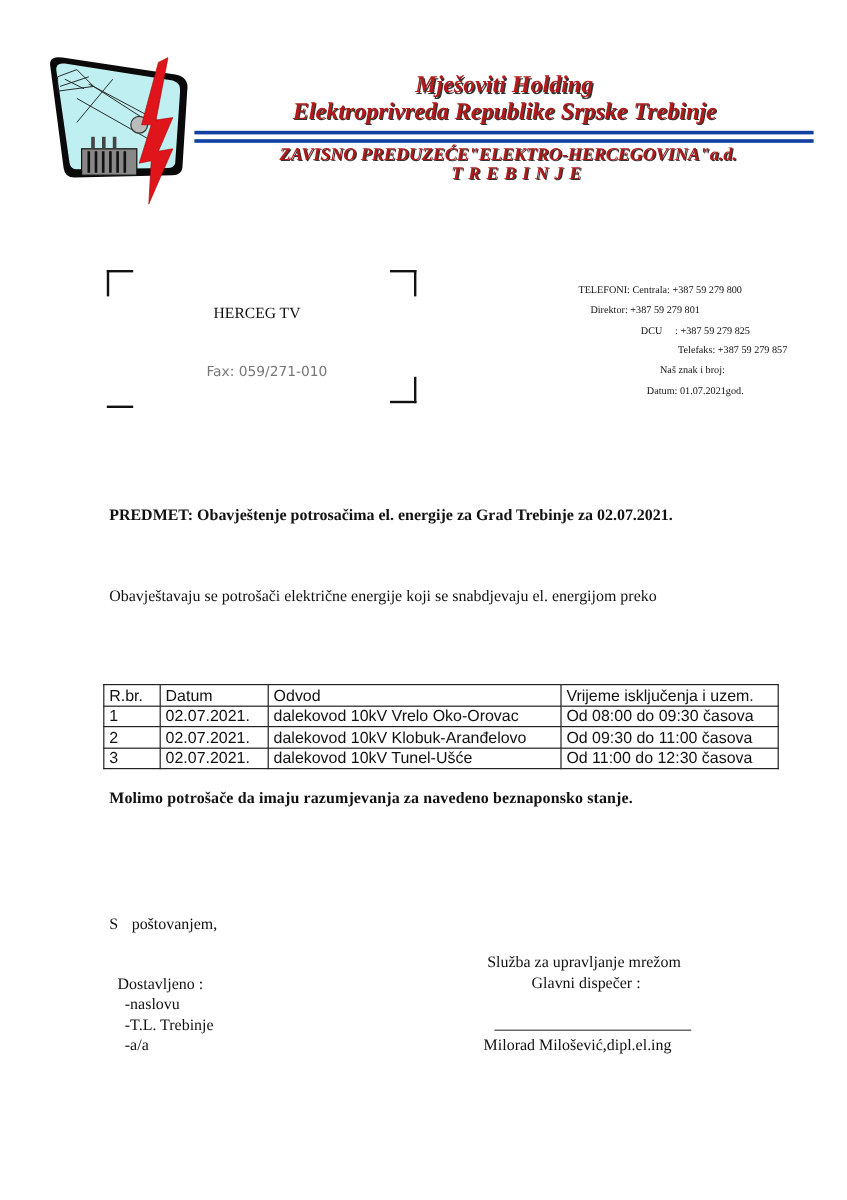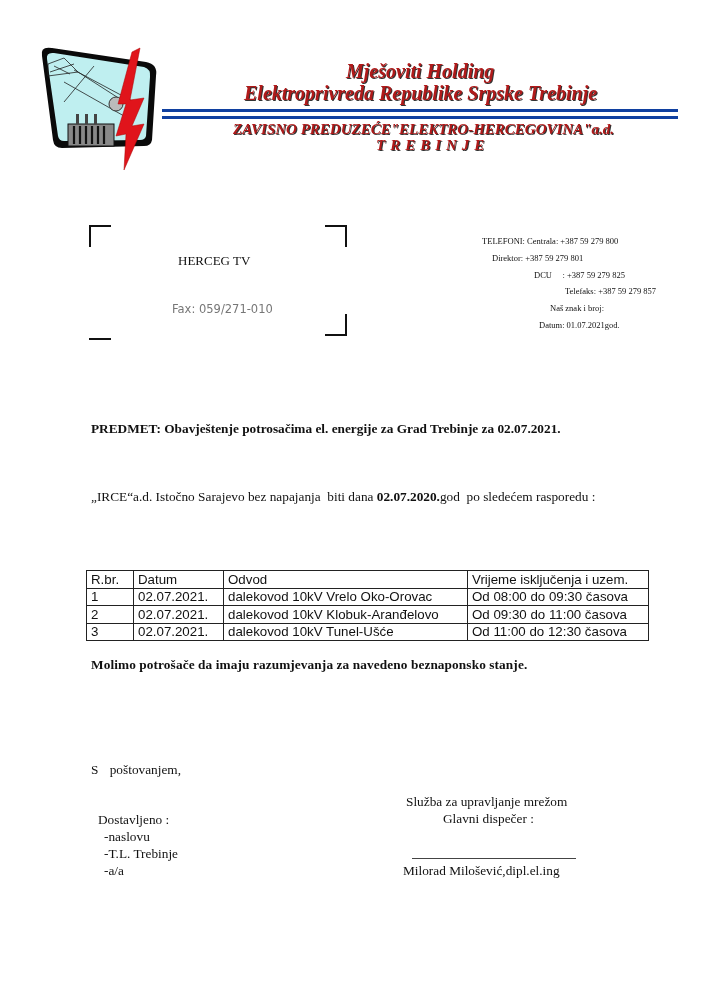--- a/index.html
+++ b/index.html
@@ -117,21 +117,21 @@
 <div id="c1" class="abs contact">TELEFONI:  Centrala: +387 59 279 800</div>
 <div id="c2" class="abs contact">Direktor: +387 59 279 801</div>
 <div id="c3" class="abs contact" style="white-space:pre">DCU     : +387 59 279 825</div>
 <div id="c4" class="abs contact">Telefaks: +387 59 279 857</div>
 <div id="c5" class="abs contact">Naš znak i broj:</div>
 <div id="c6" class="abs contact">Datum: 01.07.2021god.</div>
 
 <div id="subject" class="abs">PREDMET: Obavještenje potrosačima el. energije za Grad Trebinje za 02.07.2021.</div>
 
 <div id="para" class="abs">
-  <span class="ln"><span style="white-space:pre">„IRCE“a.d. Istočno Sarajevo bez napajanja  biti dana </span><b>02.07.2020.</b><span style="white-space:pre">god  po sledećem rasporedu :</span></span>
+  <span class="ln">Obavještavaju se potrošači električne energije koji se snabdjevaju el. energijom preko</span>
 </div>
 
 <table id="tbl" class="abs">
   <tbody>
       <tr>
     <th class="c0">R.br.</th>
     <th class="c1">Datum</th>
     <th class="c2">Odvod</th>
     <th class="c3">Vrijeme isključenja i uzem.</th>
   </tr>

